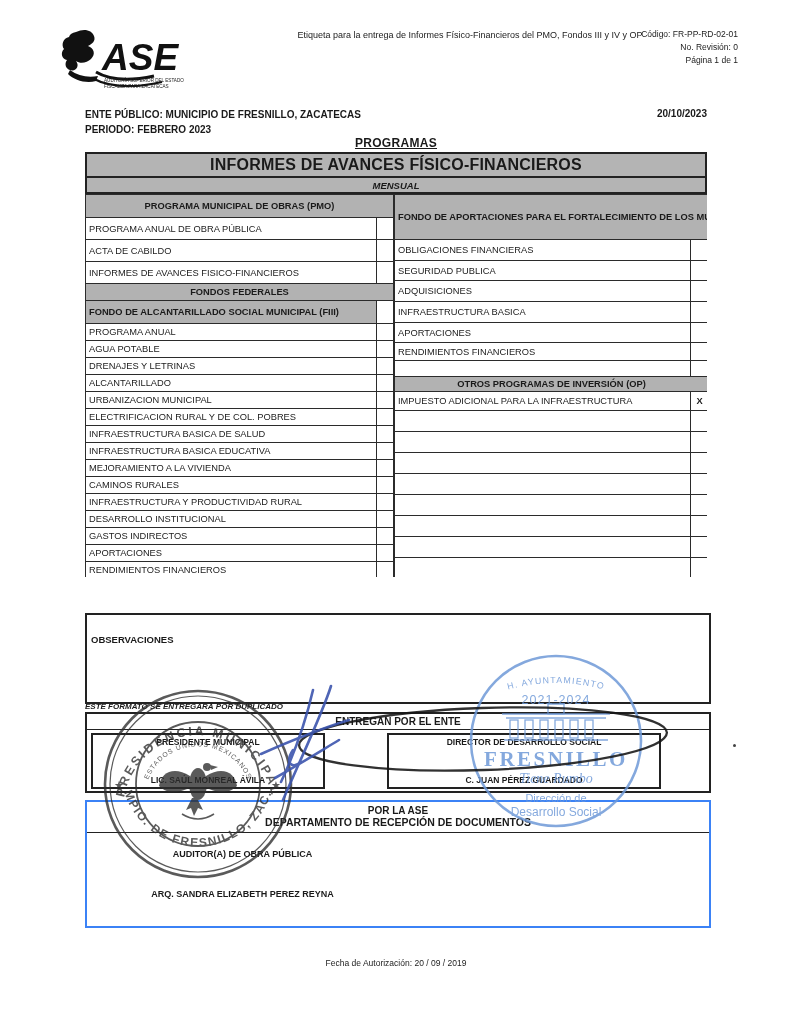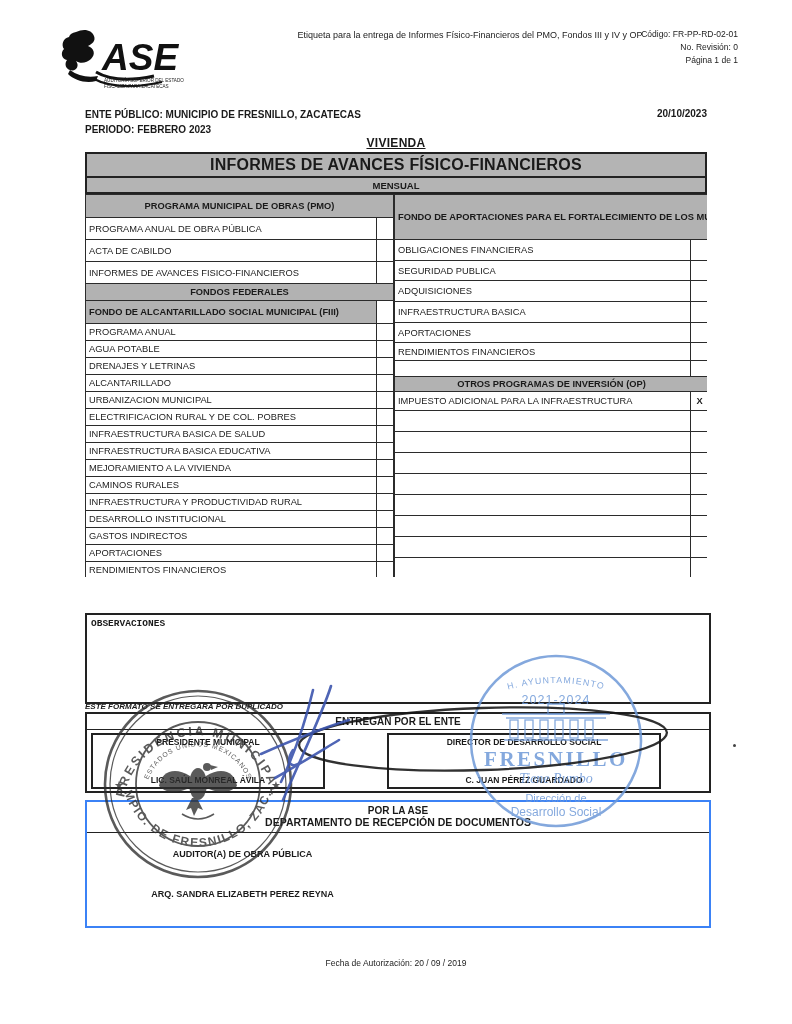--- a/index.html
+++ b/index.html
@@ -8,33 +8,33 @@
   
   .logo{left:58px;top:26px;width:170px;height:70px;}
   .doc-title{left:235px;top:30px;width:470px;text-align:center;font-size:9px;color:#222;}
   .code-block{left:560px;top:28px;width:178px;text-align:right;font-size:8.5px;line-height:1.5;color:#222;}
   .info-left{left:85px;top:108px;font-size:10px;font-weight:bold;line-height:1.45;}
   .info-date{left:560px;top:108px;width:147px;text-align:right;font-size:10px;font-weight:bold;}
   .contenido{left:85px;top:136px;width:622px;text-align:center;font-size:12px;font-weight:bold;text-decoration:underline;letter-spacing:.3px;}
   
   .main-table{left:85px;top:152px;width:622px;}
   .th-main{border:2px solid #222;background:#b4b4b4;text-align:center;font-weight:bold;font-size:16px;padding:2px 0;letter-spacing:.2px;}
-  .th-sub{border:2px solid #222;border-top:none;background:#b4b4b4;text-align:center;font-weight:bold;font-size:9.5px;padding:1.5px 0;}
+  .th-sub{border:2px solid #222;border-top:none;background:#b4b4b4;text-align:center;font-weight:bold;font-size:9.5px;padding:1.5px 0;font-style:italic;}
   .cols{display:flex;height:383px;overflow:hidden;}
   table.grid{border-collapse:collapse;table-layout:fixed;}
   table.grid td{border:1px solid #2b2b2b;font-size:9.3px;padding:0 3px;overflow:hidden;white-space:nowrap;}
   table.left-t{width:308px;border:1.5px solid #222;}
   table.right-t{width:314px;border:1.5px solid #222;}
   td.ghead{background:#b2b2b2;font-weight:bold;text-align:center;}
   td.ghead-l{background:#b2b2b2;font-weight:bold;text-align:left;}
   td.fiv{text-align:justify;white-space:normal;font-size:9.2px;line-height:1.3;padding:2px 3px;}
   td.chk{padding:0;text-align:center;font-weight:bold;}
   
   .obs-box{left:85px;top:613px;width:622px;height:87px;border:2px solid #222;}
-  .obs-label{font-size:9.5px;font-weight:600;padding:3px 4px;font-family:Liberation Mono, monospace;}
+  .obs-label{font-size:9.5px;font-weight:600;padding:19px 4px;}
   .dup-note{left:85px;top:702px;font-size:8px;font-weight:bold;font-style:italic;}
   .ent-box{left:85px;top:712px;width:622px;height:77px;border:2px solid #222;}
   .ent-head{border-bottom:1.5px solid #222;text-align:center;font-weight:bold;font-size:10px;padding:2px 0;}
   .sig-box{position:absolute;border:2px solid #222;height:52px;}
   .sig-box .t{text-align:center;font-size:8.5px;font-weight:bold;margin-top:2px;}
   .sig-box .n{position:absolute;bottom:2px;left:0;right:0;text-align:center;font-size:8.5px;font-weight:bold;}
   .ase-box{left:85px;top:800px;width:622px;height:124px;border:2px solid #3b82f6;}
   .ase-head{border-bottom:1.5px solid #222;text-align:center;font-weight:bold;padding:3px 0 4px 0;}
   .ase-head .l1{font-size:10px;}
   .ase-head .l2{font-size:10.5px;}
@@ -77,21 +77,21 @@
   <div>No. Revisión: 0</div>
   <div>Página 1 de 1</div>
 </div>
 
 <div class="abs info-left">
   <div>ENTE PÚBLICO: MUNICIPIO DE FRESNILLO, ZACATECAS</div>
   <div>PERIODO: FEBRERO 2023</div>
 </div>
 <div class="abs info-date">20/10/2023</div>
 
-<div class="abs contenido">VIVIENDA</div>
+<div class="abs contenido">PROGRAMAS</div>
 
 <div class="abs main-table">
   <div class="th-main">INFORMES DE AVANCES FÍSICO-FINANCIEROS</div>
   <div class="th-sub">MENSUAL</div>
   <div class="cols">
 
     <table class="grid left-t">
       <colgroup>
           <col style="width:291px">
           <col style="width:17px">

